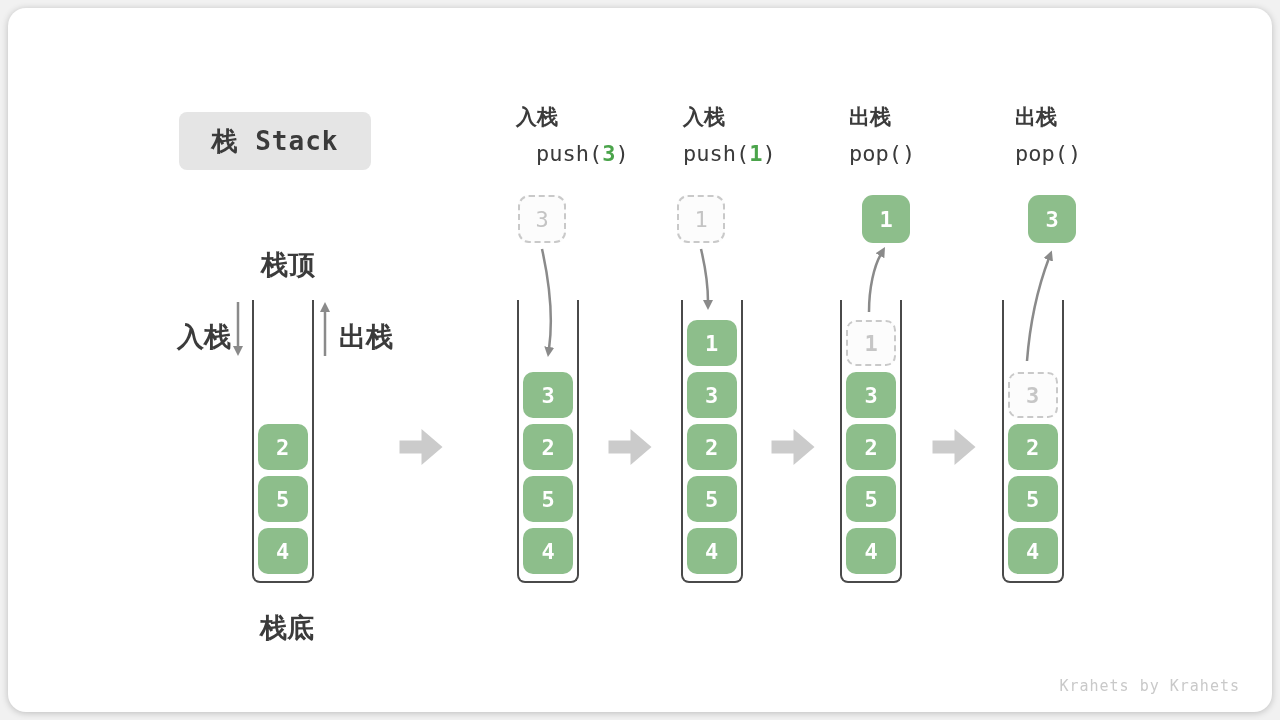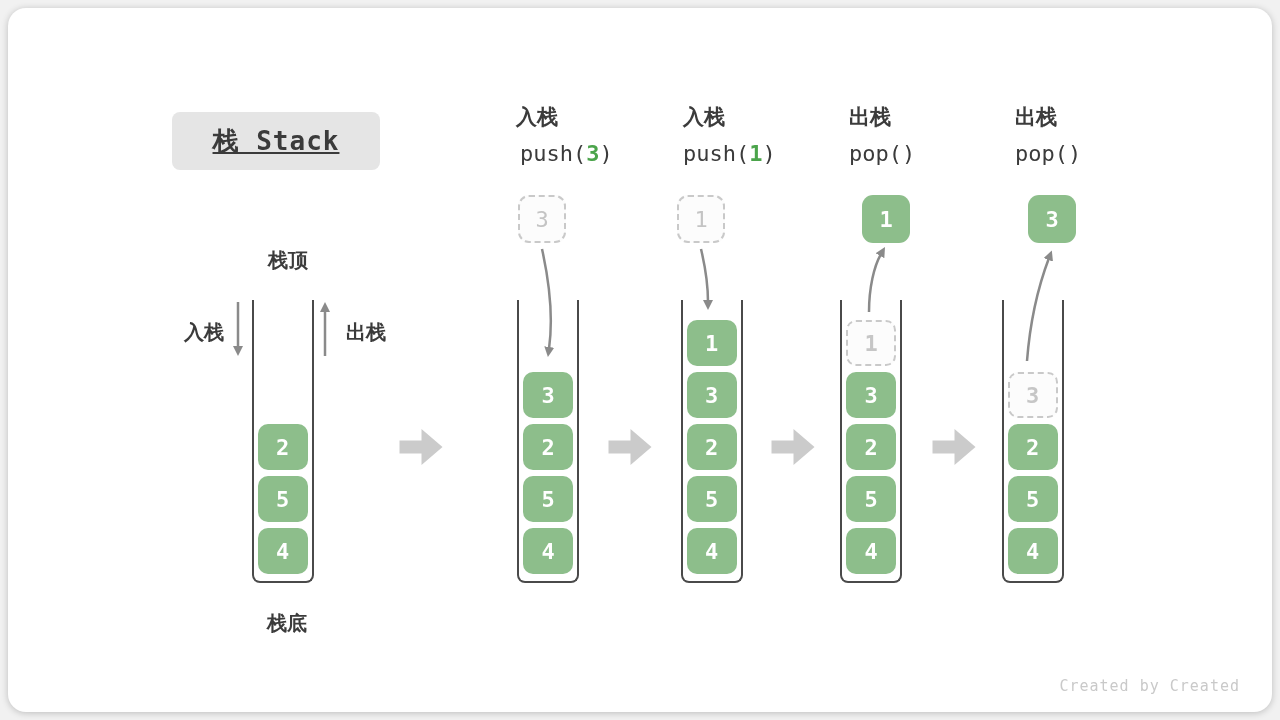--- a/index.html
+++ b/index.html
@@ -22,31 +22,30 @@
   }
   .card {
     position: absolute; left: 8px; top: 8px;
     width: 1264px; height: 704px;
     background: #ffffff;
     border-radius: 18px;
     box-shadow: 0 1px 7px rgba(0,0,0,0.22);
   }
   .abs { position: absolute; }
   .title-box {
-    left: 172px; top: 112px; width: 208px; height: 58px;
+    left: 179px; top: 112px; width: 192px; height: 58px;
     background: var(--title-bg);
     border-radius: 8px;
     display: flex; align-items: center; justify-content: center;
     font-family: "DejaVu Sans Mono", monospace;
     font-weight: bold; font-size: 26px; color: var(--text-dark);
     letter-spacing: 1px;
-    text-decoration: underline;
   }
   .cn-label {
-    font-weight: bold; font-size: 20px; color: var(--text-dark);
+    font-weight: bold; font-size: 27px; color: var(--text-dark);
     transform: translateX(-50%);
     white-space: nowrap;
   }
   .stage-label {
     font-weight: bold; font-size: 21px; color: var(--text-dark);
     white-space: nowrap;
   }
   .stage-code {
     font-family: "DejaVu Sans Mono", monospace;
     font-weight: 500; font-size: 22px; color: var(--text-dark);
@@ -126,21 +125,21 @@
     <div class="abs stack-container" style="left: 251.5px; top: 300px;"></div>
     <div class="abs cell" style="left: 257.5px; top: 424px;">2</div>
     <div class="abs cell" style="left: 257.5px; top: 476px;">5</div>
     <div class="abs cell" style="left: 257.5px; top: 528px;">4</div>
     <div class="abs stack-container" style="left: 517px; top: 300px;"></div>
     <div class="abs cell" style="left: 523px; top: 372px;">3</div>
     <div class="abs cell" style="left: 523px; top: 424px;">2</div>
     <div class="abs cell" style="left: 523px; top: 476px;">5</div>
     <div class="abs cell" style="left: 523px; top: 528px;">4</div>
     <div class="abs stage-label" style="left: 516px; top: 103px;">入栈</div>
-    <div class="abs stage-code" style="left: 520px; top: 141px;"><span>push(</span><span class="code-arg">3</span><span>)</span></div>
+    <div class="abs stage-code" style="left: 536px; top: 141px;"><span>push(</span><span class="code-arg">3</span><span>)</span></div>
     <div class="abs float-box dashed" style="left: 518px; top: 195px;">3</div>
     <div class="abs stack-container" style="left: 680.5px; top: 300px;"></div>
     <div class="abs cell" style="left: 686.5px; top: 320px;">1</div>
     <div class="abs cell" style="left: 686.5px; top: 372px;">3</div>
     <div class="abs cell" style="left: 686.5px; top: 424px;">2</div>
     <div class="abs cell" style="left: 686.5px; top: 476px;">5</div>
     <div class="abs cell" style="left: 686.5px; top: 528px;">4</div>
     <div class="abs stage-label" style="left: 683px; top: 103px;">入栈</div>
     <div class="abs stage-code" style="left: 683px; top: 141px; text-align: right;"><span>push(</span><span class="code-arg">1</span><span>)</span></div>
     <div class="abs float-box dashed" style="left: 677px; top: 195px;">1</div>
@@ -177,13 +176,13 @@
   <path class="thin-arrow" d="M701,249 C706,270 708,286 708,302"></path>
   <path class="thin-arrow" d="M869,312 C869,288 874,266 881,254"></path>
   <path class="thin-arrow" d="M1027,361 C1030,322 1038,287 1049,258"></path>
 
   <polygon class="block-arrow" points="399.5,440.5 421.5,440.5 421.5,429 442.5,447 421.5,465 421.5,453.5 399.5,453.5"></polygon>
   <polygon class="block-arrow" points="608.5,440.5 630.5,440.5 630.5,429 651.5,447 630.5,465 630.5,453.5 608.5,453.5"></polygon>
   <polygon class="block-arrow" points="771.5,440.5 793.5,440.5 793.5,429 814.5,447 793.5,465 793.5,453.5 771.5,453.5"></polygon>
   <polygon class="block-arrow" points="932.5,440.5 954.5,440.5 954.5,429 975.5,447 954.5,465 954.5,453.5 932.5,453.5"></polygon>
 </svg>
 
-<div class="abs watermark">Created by Created</div>
+<div class="abs watermark">Krahets by Krahets</div>
 
 </body></html>

